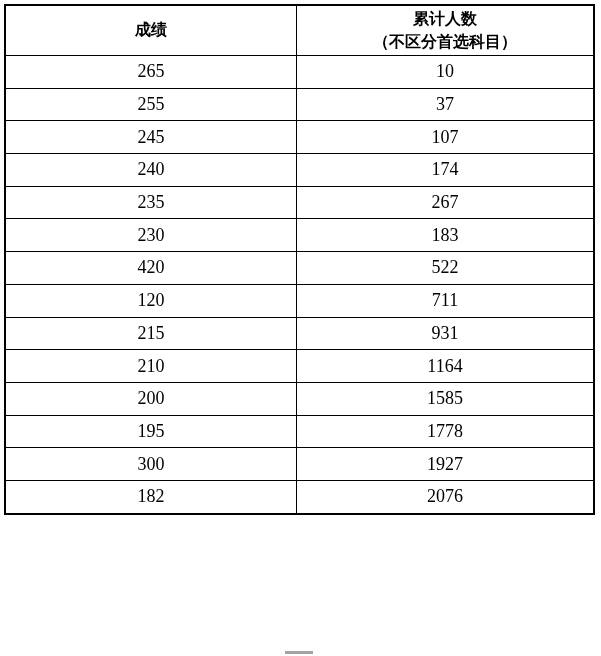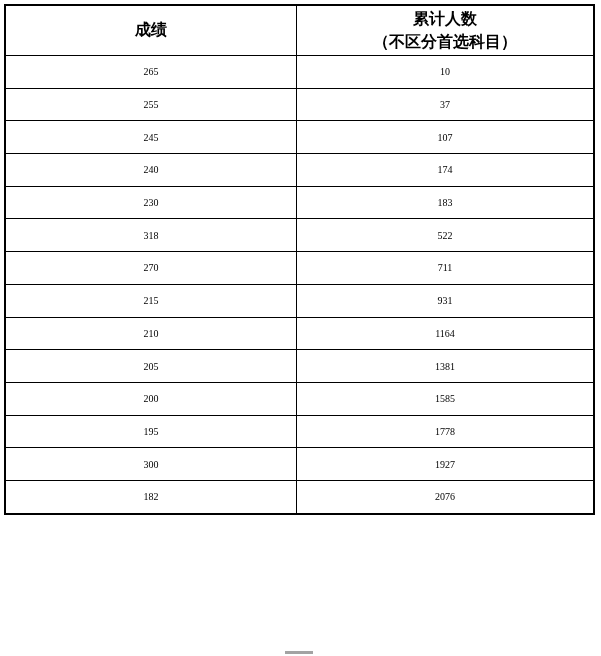--- a/index.html
+++ b/index.html
@@ -37,21 +37,21 @@
     background: #ffffff;
   }
   table.score-table th {
     height: 49px;
     font-size: 16px;
     font-weight: bold;
     line-height: 1.4;
   }
   table.score-table td {
     height: 31.7px;
-    font-size: 10px;
+    font-size: 18px;
     font-weight: normal;
   }
   col.col-score { width: 49.5%; }
   col.col-count { width: 50.5%; }
   .header-line { display: block; }
   .scroll-thumb {
     position: absolute;
     left: 285px;
     top: 651px;
     width: 28px;
@@ -91,42 +91,42 @@
         </tr>
         <tr>
           <td>245</td>
           <td>107</td>
         </tr>
         <tr>
           <td>240</td>
           <td>174</td>
         </tr>
         <tr>
+          <td>235</td>
+          <td>267</td>
+        </tr>
+        <tr>
           <td>230</td>
           <td>183</td>
         </tr>
         <tr>
-          <td>318</td>
+          <td>420</td>
           <td>522</td>
         </tr>
         <tr>
-          <td>270</td>
+          <td>120</td>
           <td>711</td>
         </tr>
         <tr>
           <td>215</td>
           <td>931</td>
         </tr>
         <tr>
           <td>210</td>
           <td>1164</td>
-        </tr>
-        <tr>
-          <td>205</td>
-          <td>1381</td>
         </tr>
         <tr>
           <td>200</td>
           <td>1585</td>
         </tr>
         <tr>
           <td>195</td>
           <td>1778</td>
         </tr>
         <tr>

